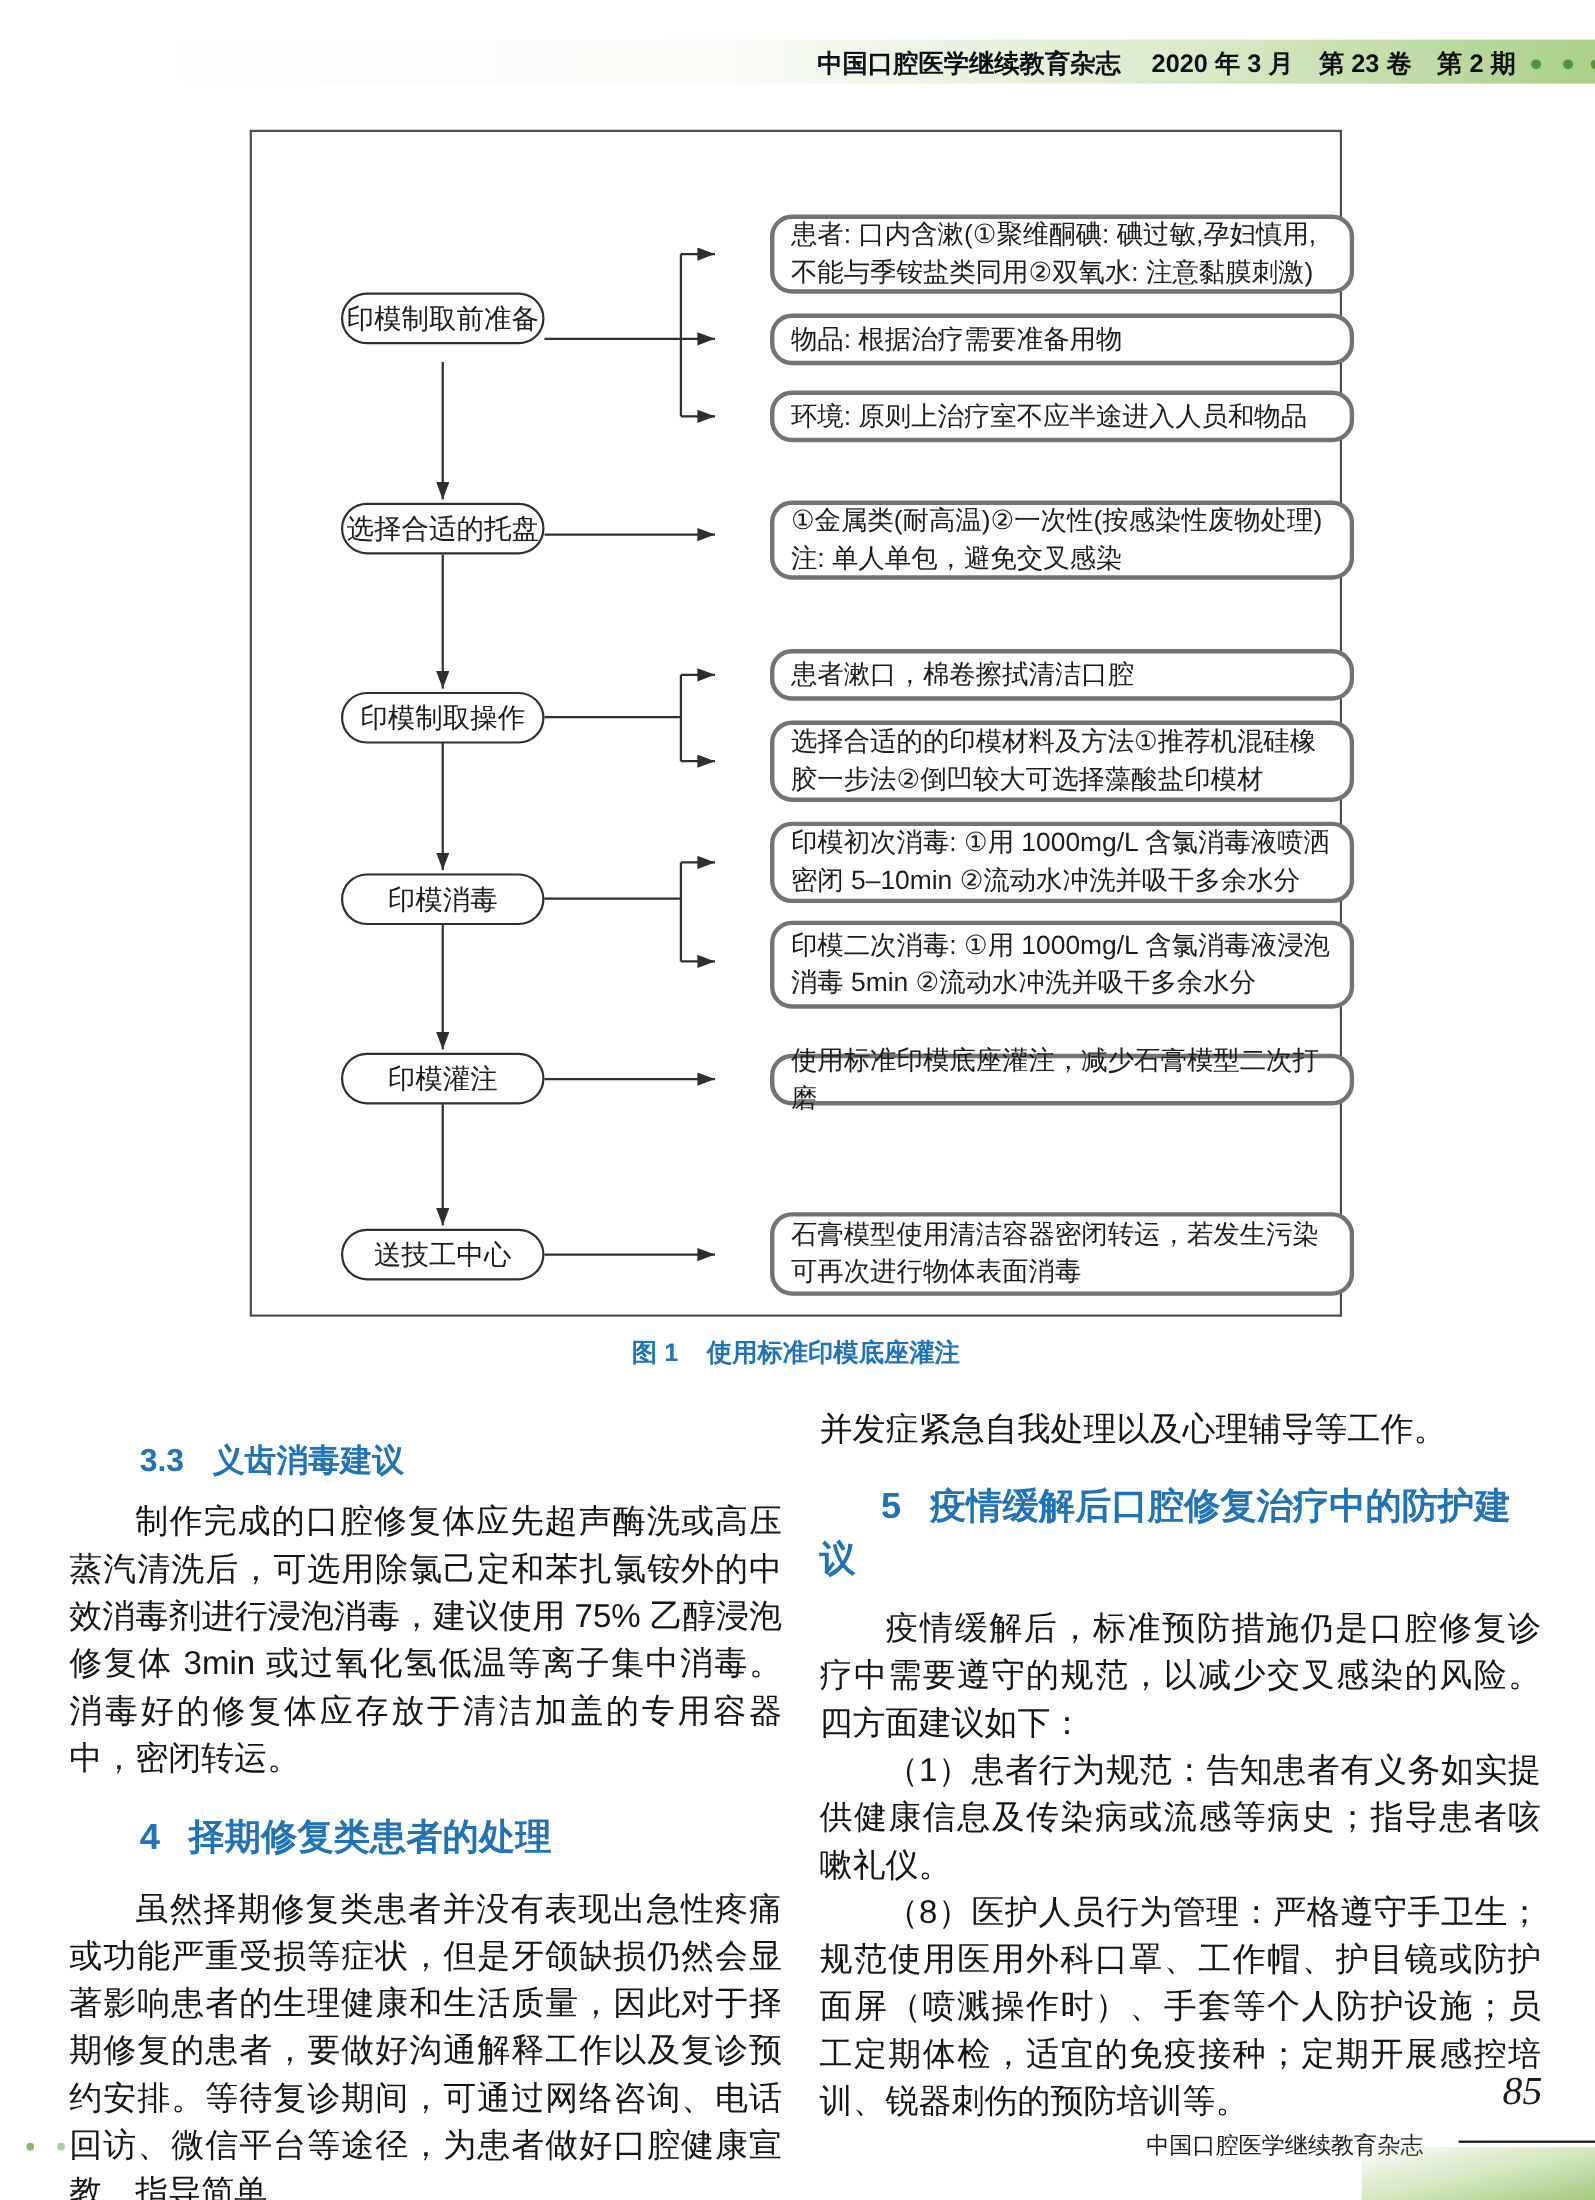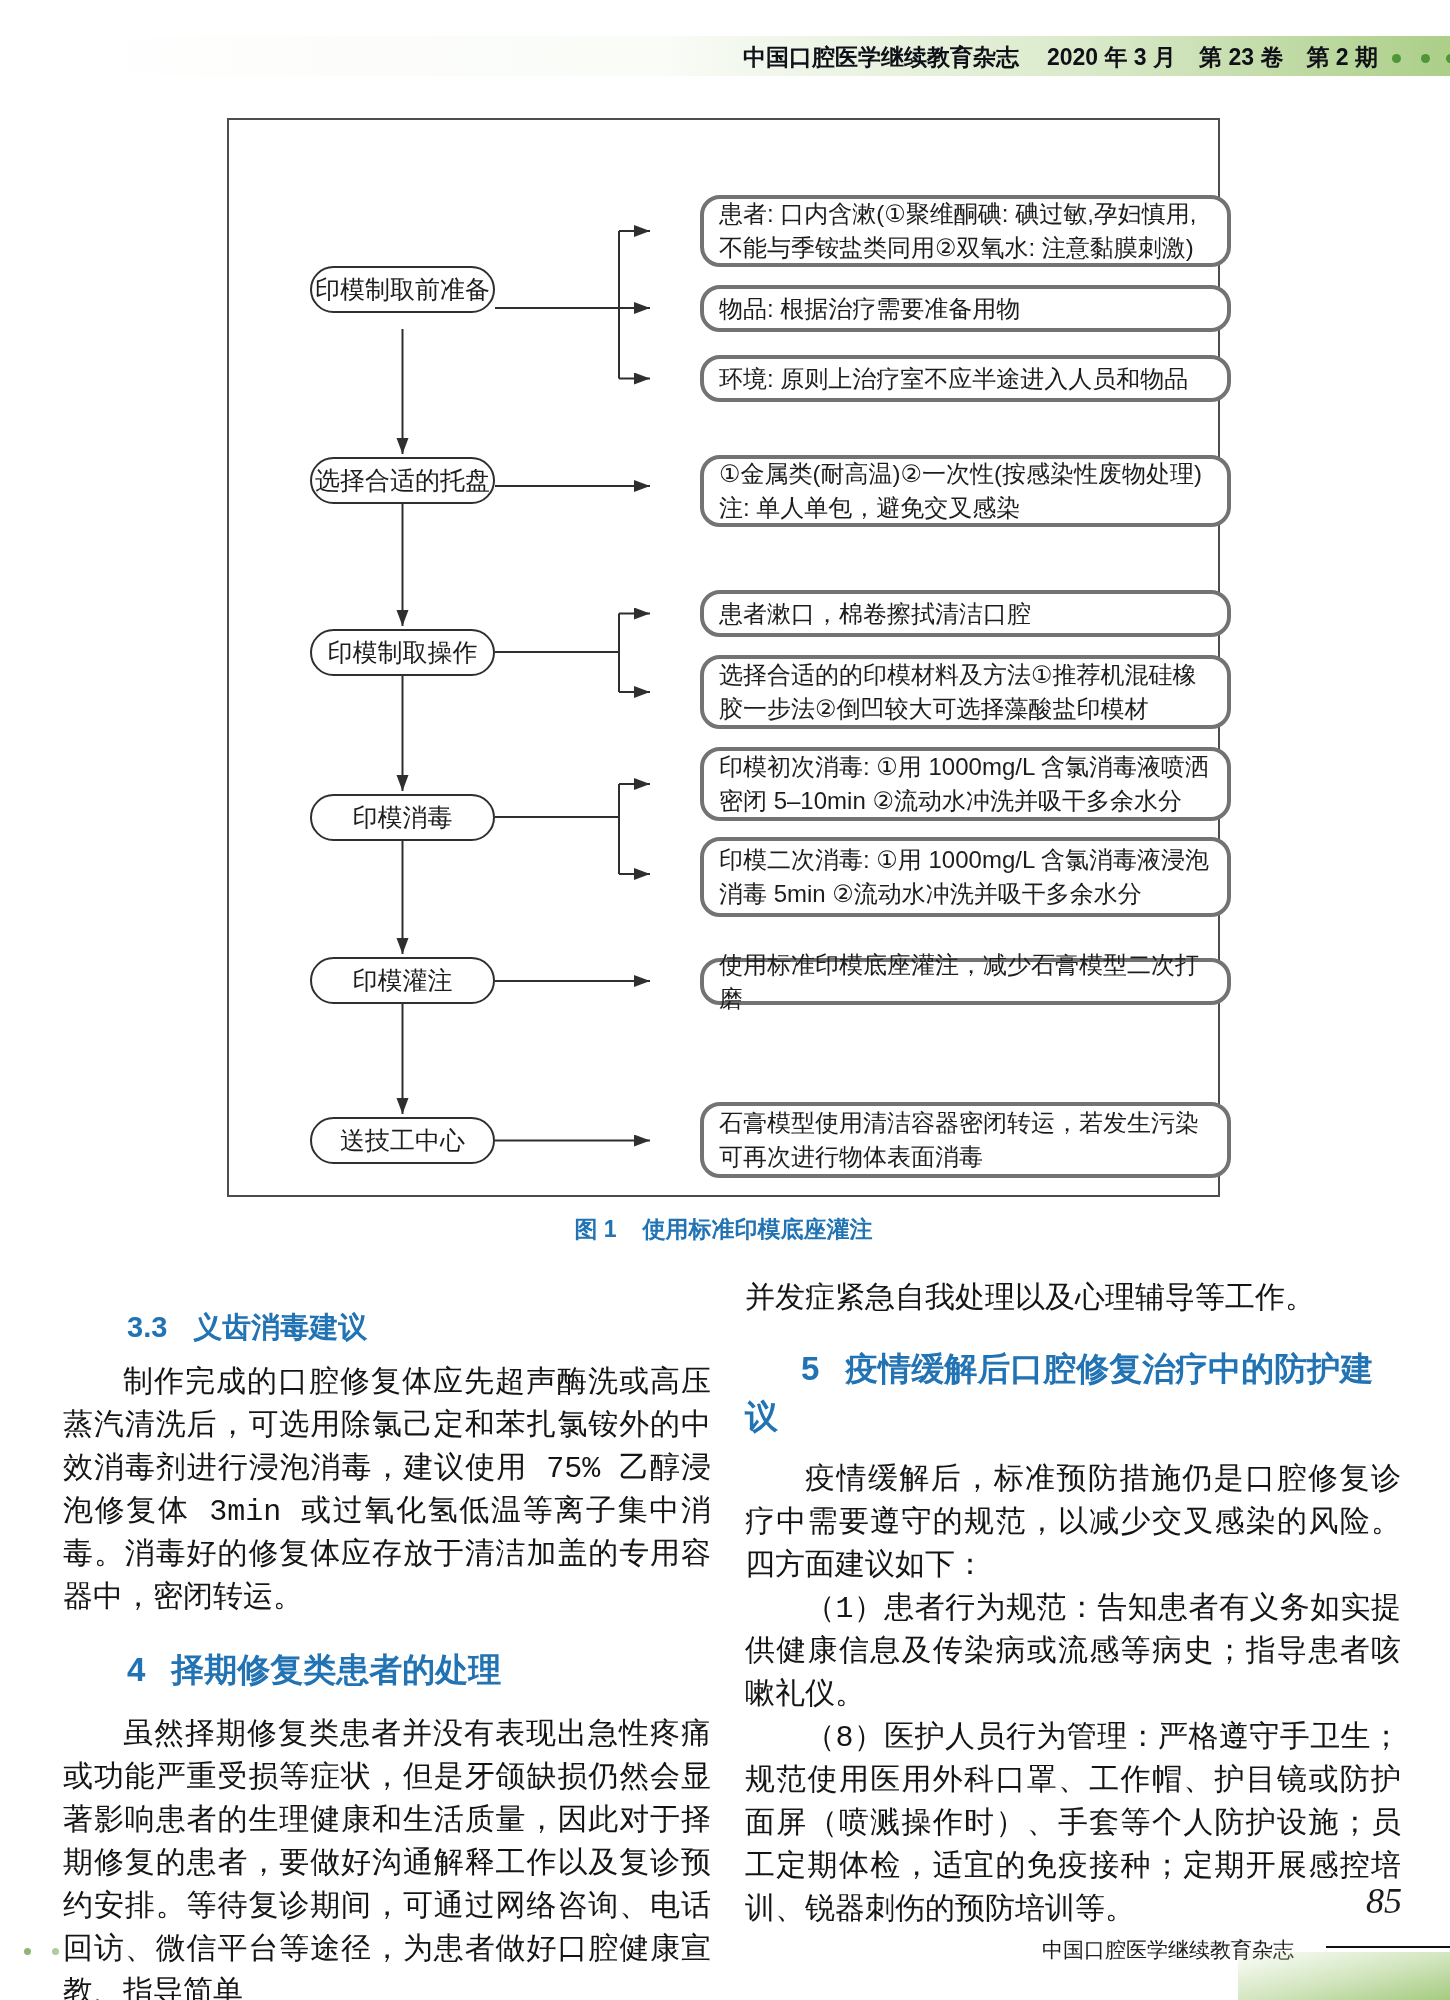--- a/index.html
+++ b/index.html
@@ -62,21 +62,21 @@
   .fig-caption{
     position:absolute; left:227px; top:1214px; width:993px; text-align:center;
     font-size:23px; font-weight:bold; color:#2173b3;
   }
   .fig-caption .cap-label{margin-right:26px;}
   
   .col{position:absolute;}
   .col-left{left:63px;  top:1308px; width:648px;}
   .col-right{left:745px; top:1278px; width:656px;}
   .body{
-    margin:0; font-family:Liberation Mono, monospace;
+    margin:0; font-family:Liberation Sans, sans-serif;
     font-size:30px; line-height:43px; text-align:justify; color:#151515;
   }
   .indent{text-indent:2em;}
   .h-sub{
     margin:0 0 14px 64px; font-size:29px; font-weight:bold; color:#2173b3;
   }
   .h-sub .sec-num, .h-main .sec-num{margin-right:26px;}
   .h-main{
     margin:26px 0 20px 64px; font-size:33px; font-weight:bold; color:#2173b3; line-height:48px;
   }

